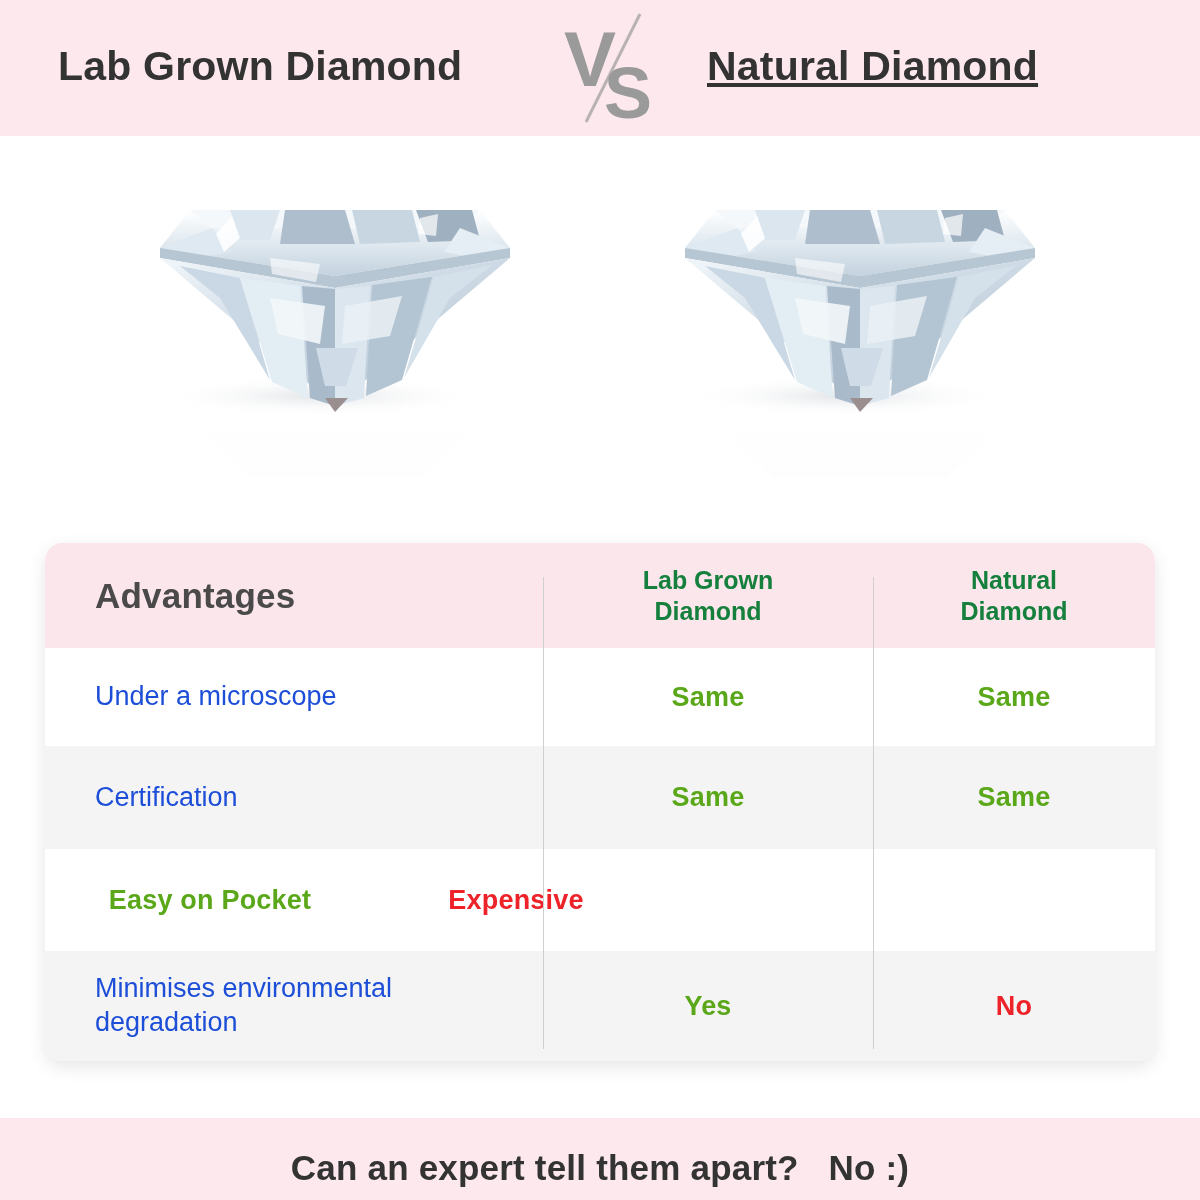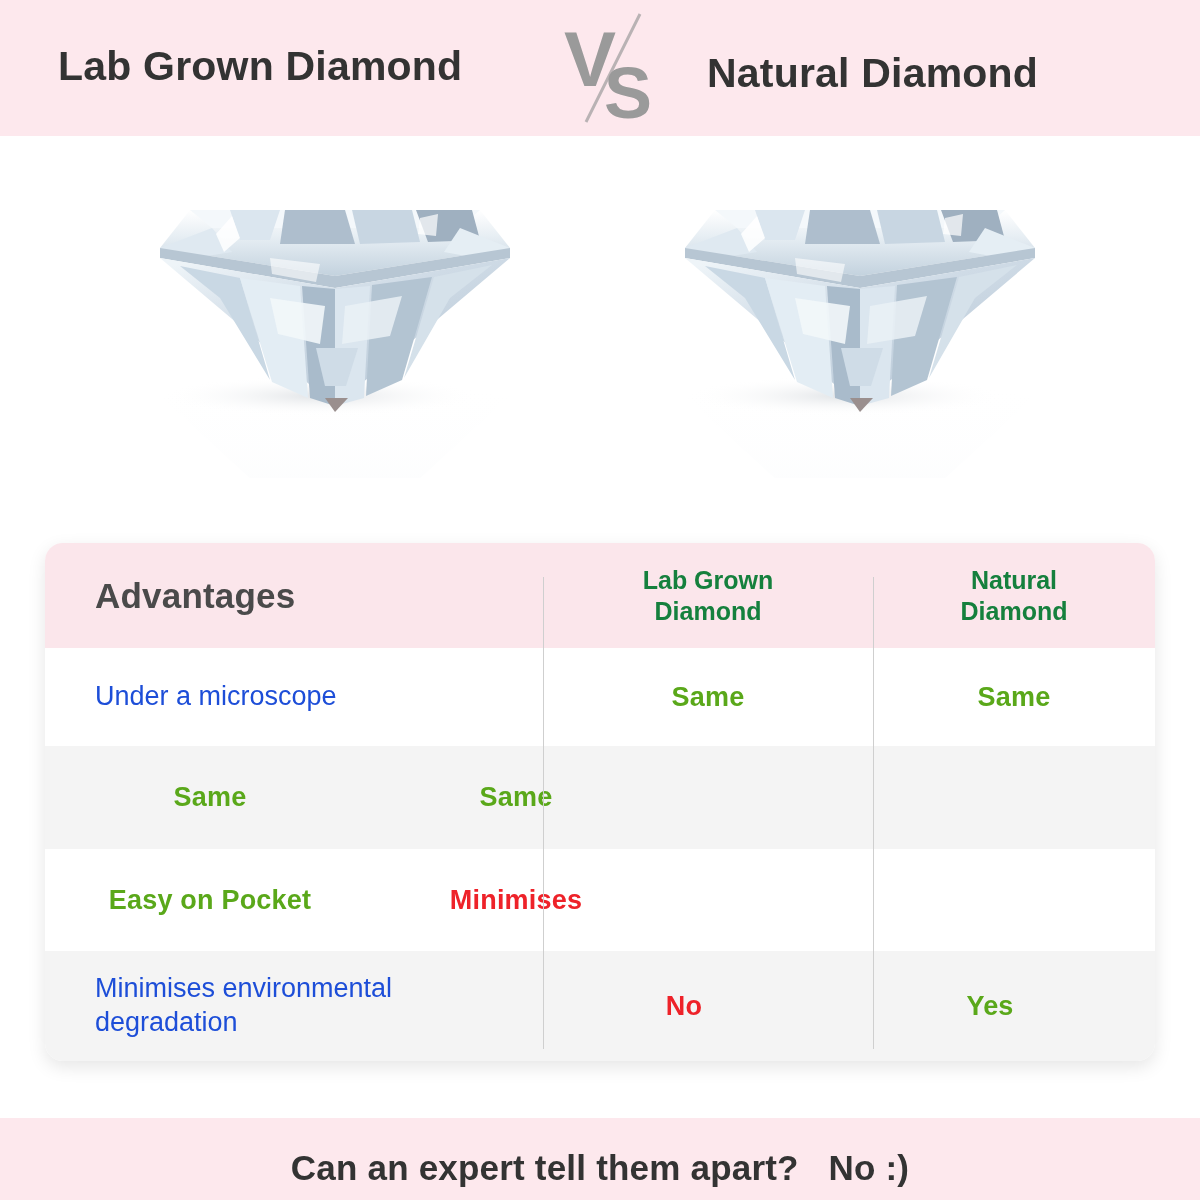--- a/index.html
+++ b/index.html
@@ -44,21 +44,22 @@
     white-space: nowrap;
   }
   .header-title.left {
     position: absolute;
     left: 58px;
     top: 43px;
   }
   .header-title.right {
     position: absolute;
     left: 707px;
-    top: 50px;
+    top: 43px;
+    text-decoration: underline;
   }
   .vs-wrap {
     position: absolute;
     left: 556px;
     top: 8px;
     width: 108px;
     height: 120px;
   }
   .vs-wrap svg { display: block; }
 
@@ -361,49 +362,52 @@
       </div>
       <div class="cell colA">
         <span class="val good">Same</span>
       </div>
       <div class="cell colB">
         <span class="val good">Same</span>
       </div>
     </div>
 
     <div class="trow r2">
+      <div class="cell label">
+        <span class="row-label">Certification</span>
+      </div>
       <div class="cell colA">
         <span class="val good">Same</span>
       </div>
       <div class="cell colB">
         <span class="val good">Same</span>
       </div>
     </div>
 
     <div class="trow r3">
       <div class="cell colA">
         <span class="val good">Easy on Pocket</span>
       </div>
       <div class="cell colB">
-        <span class="val bad">Minimises</span>
+        <span class="val bad">Expensive</span>
       </div>
     </div>
 
     <div class="trow r4">
       <div class="cell label">
         <span class="row-label">
           <span>Minimises environmental</span><br>
           <span>degradation</span>
         </span>
       </div>
+      <div class="cell colA">
+        <span class="val good">Yes</span>
+      </div>
       <div class="cell colB">
         <span class="val bad">No</span>
-      </div>
-      <div class="cell colA">
-        <span class="val good">Yes</span>
       </div>
     </div>
 
   </div>
 </div>
 
 <div class="footer-band">
   <span class="footer-text">Can an expert tell them apart?   No :)</span>
 </div>
 

